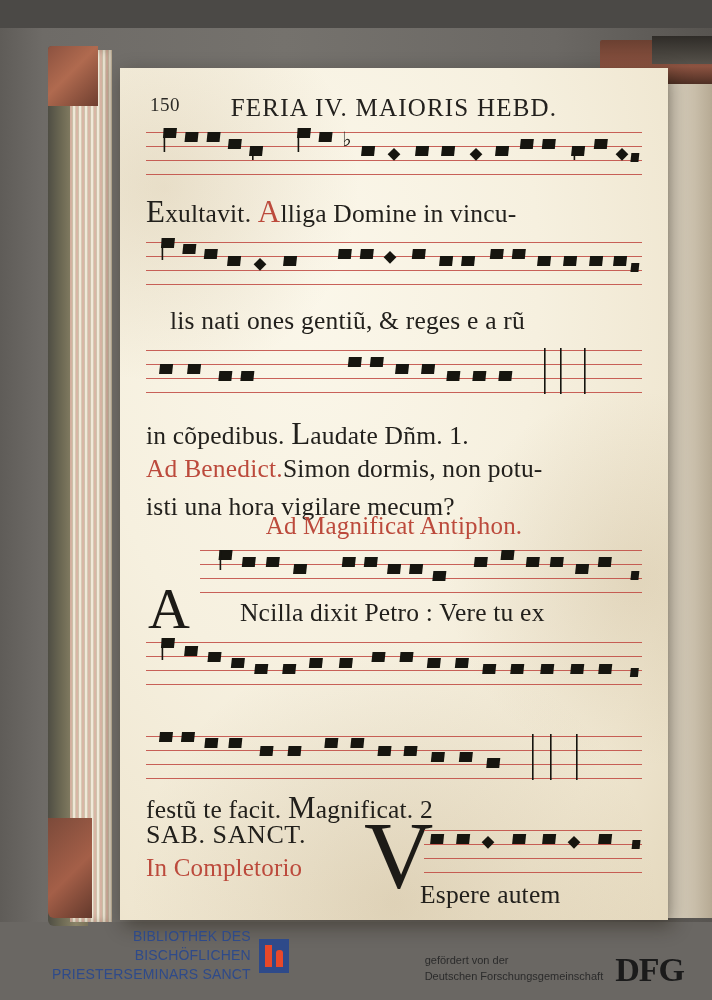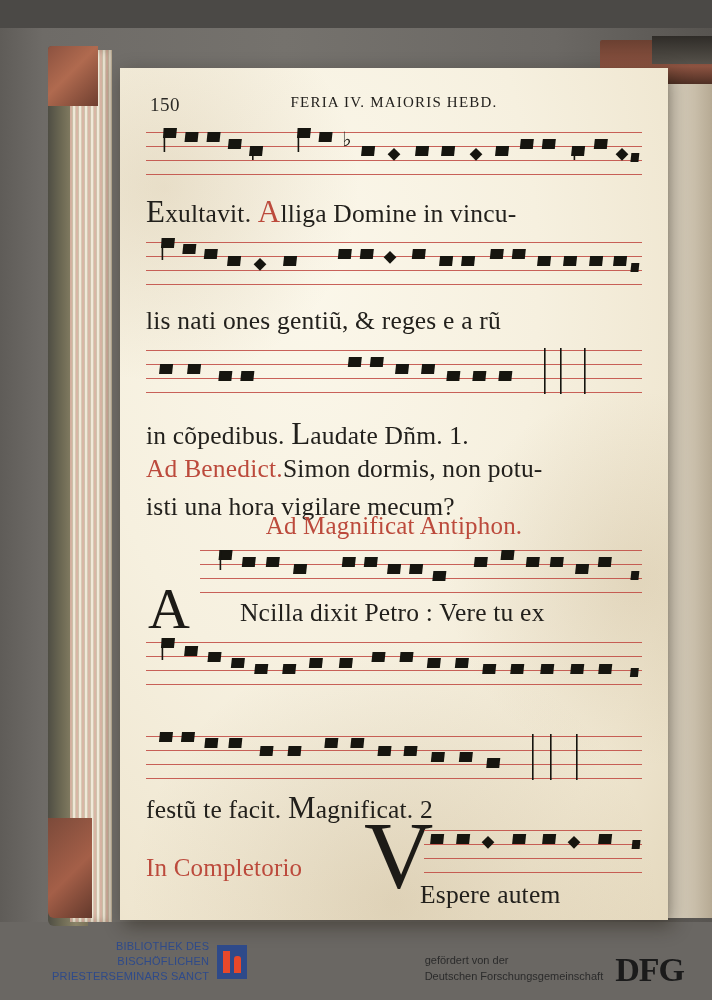--- a/index.html
+++ b/index.html
@@ -144,21 +144,21 @@
     left: 30px; top: 26px;
     font-size: 19px;
     color: #2b2a26;
     letter-spacing: 0.5px;
   }
   .running-head {
     position: absolute;
     left: 0; top: 26px;
     width: 548px;
     text-align: center;
-    font-size: 15px;
+    font-size: 25px;
     letter-spacing: 1.2px;
     color: #23211e;
     font-variant: small-caps;
   }
 
   
   .system {
     position: absolute;
     left: 26px;
     width: 496px;
@@ -218,21 +218,21 @@
     left: 0; bottom: 0;
     width: 712px; height: 78px;
   }
   .bst-logo {
     position: absolute;
     left: 52px; bottom: 16px;
     display: flex; align-items: center; gap: 8px;
   }
   .bst-text {
     font-family: "Liberation Sans", sans-serif;
-    font-size: 11px;
+    font-size: 14px;
     line-height: 1.35;
     color: #2e4a8a;
     letter-spacing: .2px;
     text-align: right;
   }
   .bst-mark {
     width: 30px; height: 34px;
     background: #2e4a8a;
     position: relative;
   }
@@ -377,21 +377,21 @@
             <rect x="368" y="11" width="13" height="10" transform="skewX(-6)"></rect>
             <rect x="394" y="18" width="13" height="10" transform="skewX(-6)"></rect>
             <rect x="420" y="18" width="13" height="10" transform="skewX(-6)"></rect>
             <rect x="446" y="18" width="13" height="10" transform="skewX(-6)"></rect>
             <rect x="470" y="18" width="13" height="10" transform="skewX(-6)"></rect>
             <rect x="488" y="25" width="8" height="9" transform="skewX(-6)"></rect>
           </g>
         </svg>
       </div>
 
-      <div class="lyric" style="top:238px;">lis nati ones gentiũ, &amp; reges e a  rũ</div>
+      <div class="lyric" style="top:238px;margin-left:24px;">lis nati ones gentiũ, &amp; reges e a  rũ</div>
 
       <div class="system" style="top:278px;">
         <div class="staff">
           <div class="line l0"></div>
             <div class="line l1"></div>
             <div class="line l2"></div>
             <div class="line l3"></div>
         </div>
         <svg width="496" height="52" style="position:absolute;left:0;top:0;">
           <g fill="#16150f">
@@ -517,20 +517,21 @@
             <rect x="404" y="2" width="1.6" height="46"></rect>
             <rect x="430" y="2" width="1.6" height="46"></rect>
           </g>
         </svg>
       </div>
 
       <div class="lyric" style="top:722px;">
         <span>festũ te facit. </span><span class="initial-blk">M</span><span>agnificat. 2</span>
       </div>
 
+      <div class="lyric" style="top:752px; font-size:26px; letter-spacing:0.6px;">SAB. SANCT.</div>
       <div class="lyric rub" style="top:786px; font-size:25px;">In Completorio</div>
 
       <div class="dropcap-huge" style="left:244px; top:740px;">V</div>
 
       <div class="system" style="left:304px; width:218px; top:758px;">
         <div class="staff" style="width:218px;">
           <div class="line l0"></div>
             <div class="line l1"></div>
             <div class="line l2"></div>
             <div class="line l3"></div>

